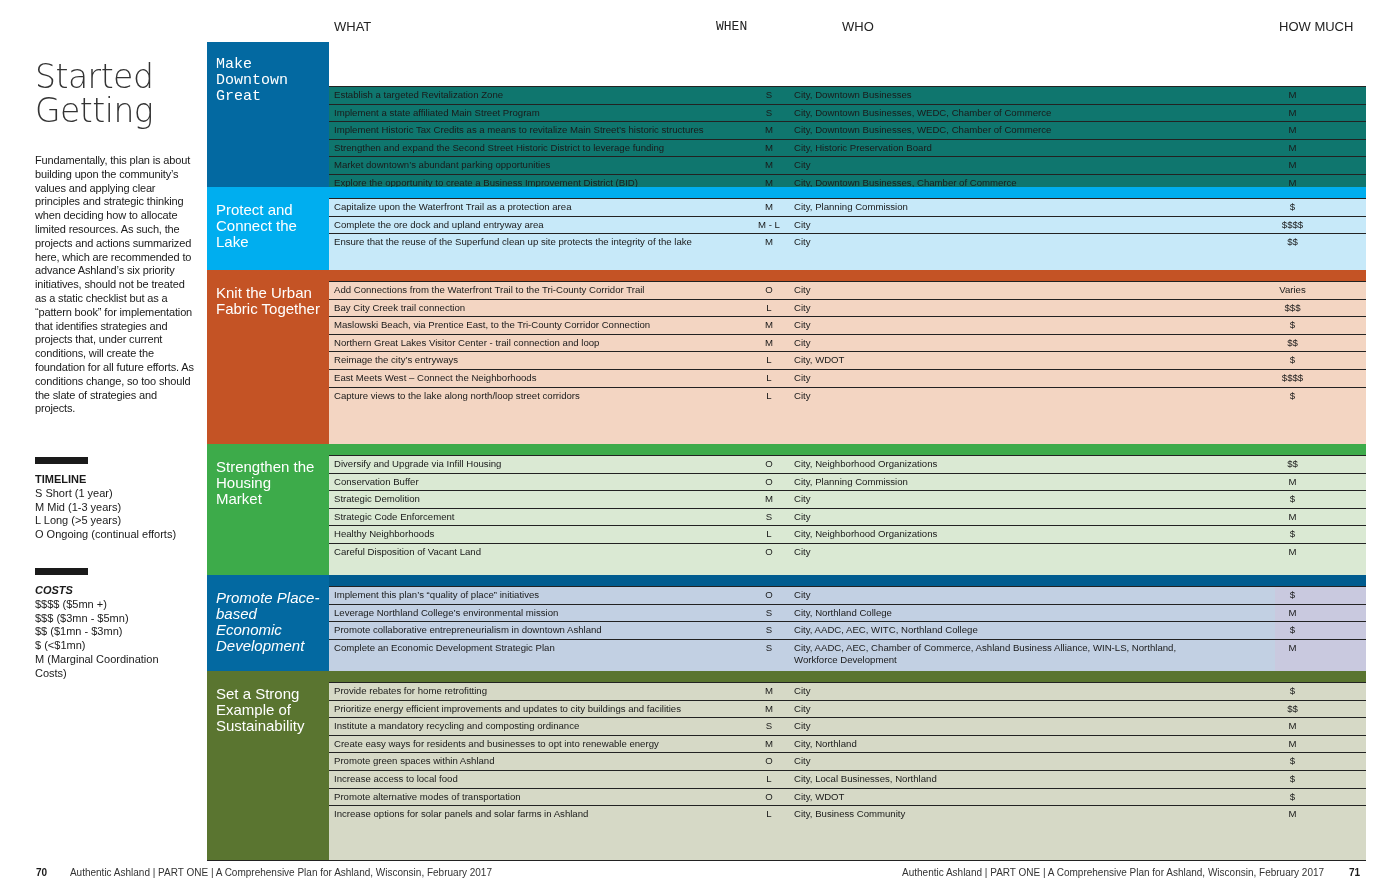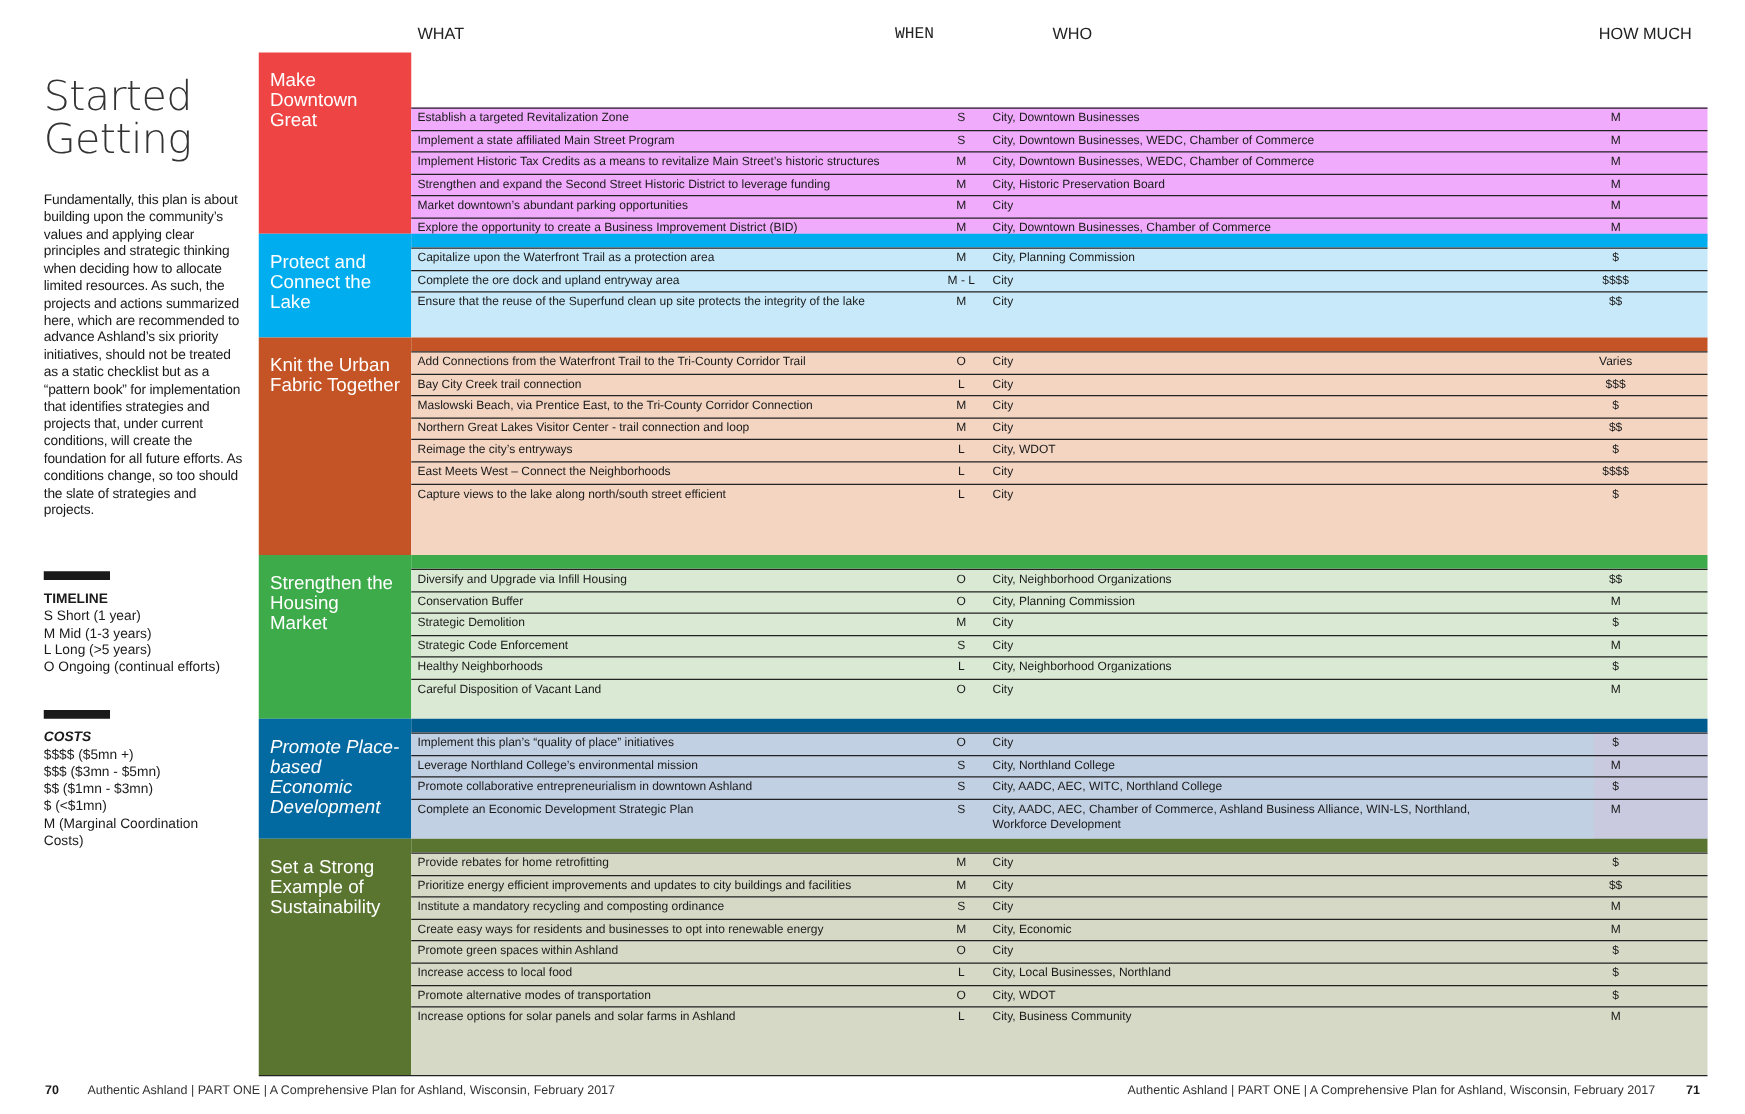--- a/index.html
+++ b/index.html
@@ -65,24 +65,24 @@
 
 <div class="col-headers">
   <span style="left:334px;">WHAT</span>
   <span style="left:716px;font-family:Liberation Mono, monospace;">WHEN</span>
   <span style="left:842px;">WHO</span>
   <span style="left:1279px;">HOW MUCH</span>
 </div>
 
 <div class="table" id="table">
     <div class="section" style="height: 145px;">
-      <div class="section-label" style="background: #ef4444;">Make Downtown Great</div>
+      <div class="section-label" style="background: #0369a1; font-family: Liberation Mono, monospace;">Make Downtown Great</div>
       <div class="section-body">
         <div class="section-topbar" style="background: rgb(192, 133, 15);"></div>
-        <div class="rows" style="background: #f0abfc; margin-top: 44px;">
+        <div class="rows" style="background: #0f766e; margin-top: 44px;">
           <div class="row">
             <div class="c-what">Establish a targeted Revitalization Zone</div>
             <div class="c-when">S</div>
             <div class="c-who">City, Downtown Businesses</div>
             <div class="c-how">M</div>
           </div>
           <div class="row">
             <div class="c-what">Implement a state affiliated Main Street Program</div>
             <div class="c-when">S</div>
             <div class="c-who">City, Downtown Businesses, WEDC, Chamber of Commerce</div>
@@ -176,21 +176,21 @@
             <div class="c-who">City, WDOT</div>
             <div class="c-how">$</div>
           </div>
           <div class="row">
             <div class="c-what">East Meets West – Connect the Neighborhoods</div>
             <div class="c-when">L</div>
             <div class="c-who">City</div>
             <div class="c-how">$$$$</div>
           </div>
           <div class="row">
-            <div class="c-what">Capture views to the lake along north/south street efficient</div>
+            <div class="c-what">Capture views to the lake along north/loop street corridors</div>
             <div class="c-when">L</div>
             <div class="c-who">City</div>
             <div class="c-how">$</div>
           </div>
         </div>
       </div>
     </div>
     <div class="section" style="height: 131px;">
       <div class="section-label" style="background: rgb(61, 171, 74);">Strengthen the Housing Market</div>
       <div class="section-body">
@@ -286,21 +286,21 @@
           </div>
           <div class="row">
             <div class="c-what">Institute a mandatory recycling and composting ordinance</div>
             <div class="c-when">S</div>
             <div class="c-who">City</div>
             <div class="c-how">M</div>
           </div>
           <div class="row">
             <div class="c-what">Create easy ways for residents and businesses to opt into renewable energy</div>
             <div class="c-when">M</div>
-            <div class="c-who">City, Economic</div>
+            <div class="c-who">City, Northland</div>
             <div class="c-how">M</div>
           </div>
           <div class="row">
             <div class="c-what">Promote green spaces within Ashland</div>
             <div class="c-when">O</div>
             <div class="c-who">City</div>
             <div class="c-how">$</div>
           </div>
           <div class="row">
             <div class="c-what">Increase access to local food</div>

